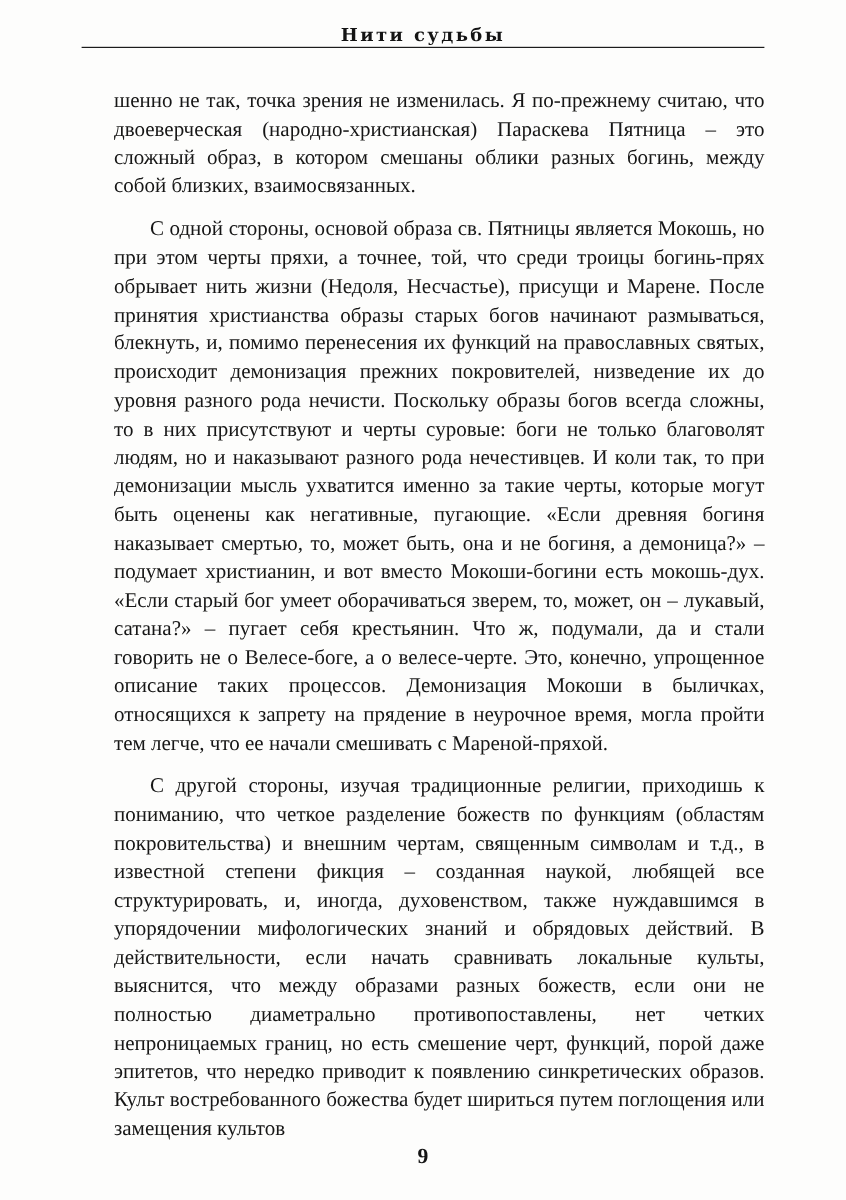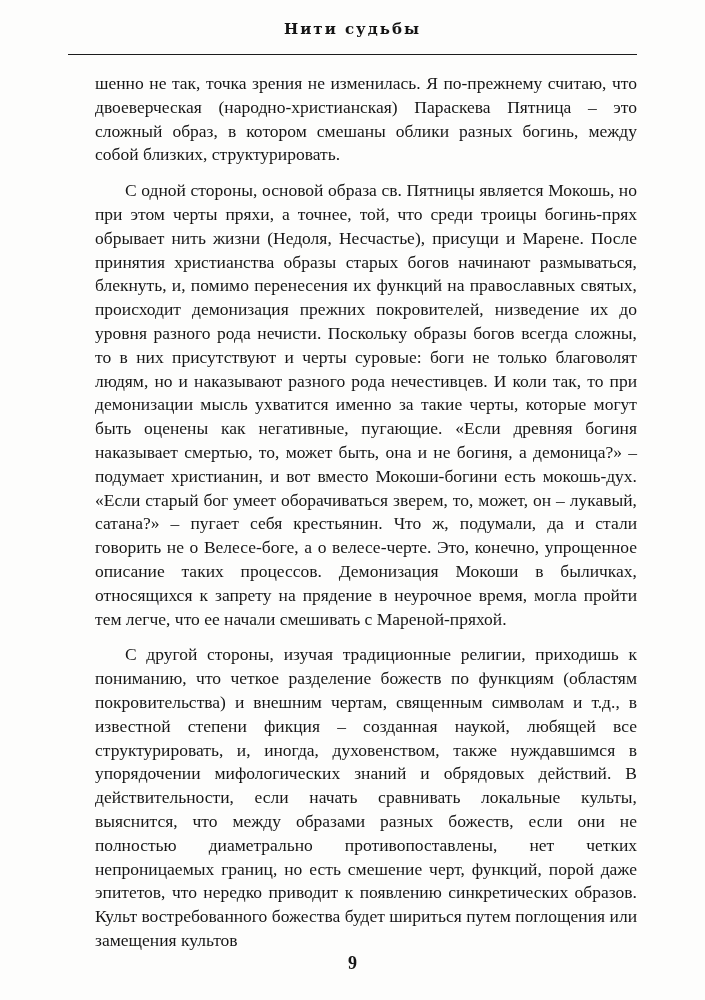--- a/index.html
+++ b/index.html
@@ -15,21 +15,21 @@
     box-sizing: border-box;
     overflow: hidden;
   }
   .running-header {
     position: absolute;
     top: 20px;
     left: 68px;
     right: 68px;
     text-align: center;
     border-bottom: 1.5px solid #1c1c1c;
-    padding-bottom: 16px;
+    padding-bottom: 0;
   }
   .header-title {
     display: inline-block;
     font-family: "DejaVu Serif", serif;
     font-weight: 700;
     font-size: 15px;
     letter-spacing: 2px;
     color: #141414;
   }
   .content {
@@ -66,20 +66,20 @@
 </head>
 <body>
 
 <div class="page">
 
   <div class="running-header">
     <span class="header-title">Нити судьбы</span>
   </div>
 
   <div class="content">
-    <p>шенно не так, точка зрения не изменилась. Я по-прежнему считаю, что двоеверческая (народно-христианская) Параскева Пятница – это сложный образ, в котором смешаны облики разных богинь, между собой близких, структурировать.</p>
+    <p>шенно не так, точка зрения не изменилась. Я по-прежнему считаю, что двоеверческая (народно-христианская) Параскева Пятница – это сложный образ, в котором смешаны облики разных богинь, между собой близких, взаимосвязанных.</p>
     <p class="indent">С одной стороны, основой образа св. Пятницы является Мокошь, но при этом черты пряхи, а точнее, той, что среди троицы богинь-прях обрывает нить жизни (Недоля, Несчастье), присущи и Марене. После принятия христианства образы старых богов начинают размываться, блекнуть, и, помимо перенесения их функций на православных святых, происходит демонизация прежних покровителей, низведение их до уровня разного рода нечисти. Поскольку образы богов всегда сложны, то в них присутствуют и черты суровые: боги не только благоволят людям, но и наказывают разного рода нечестивцев. И коли так, то при демонизации мысль ухватится именно за такие черты, которые могут быть оценены как негативные, пугающие. «Если древняя богиня наказывает смертью, то, может быть, она и не богиня, а демоница?» – подумает христианин, и вот вместо Мокоши-богини есть мокошь-дух. «Если старый бог умеет оборачиваться зверем, то, может, он – лукавый, сатана?» – пугает себя крестьянин. Что ж, подумали, да и стали говорить не о Велесе-боге, а о велесе-черте. Это, конечно, упрощенное описание таких процессов. Демонизация Мокоши в быличках, относящихся к запрету на прядение в неурочное время, могла пройти тем легче, что ее начали смешивать с Мареной-пряхой.</p>
     <p class="indent">С другой стороны, изучая традиционные религии, приходишь к пониманию, что четкое разделение божеств по функциям (областям покровительства) и внешним чертам, священным символам и т.д., в известной степени фикция – созданная наукой, любящей все структурировать, и, иногда, духовенством, также нуждавшимся в упорядочении мифологических знаний и обрядовых действий. В действительности, если начать сравнивать локальные культы, выяснится, что между образами разных божеств, если они не полностью диаметрально противопоставлены, нет четких непроницаемых границ, но есть смешение черт, функций, порой даже эпитетов, что нередко приводит к появлению синкретических образов. Культ востребованного божества будет шириться путем поглощения или замещения культов</p>
   </div>
 
   <div class="page-number">9</div>
 
 </div>
 
 </body></html>

